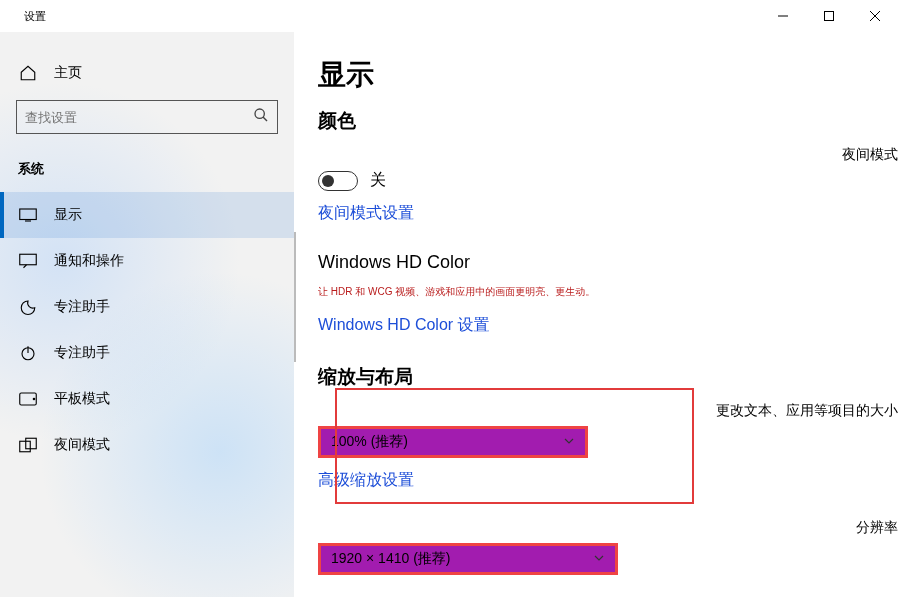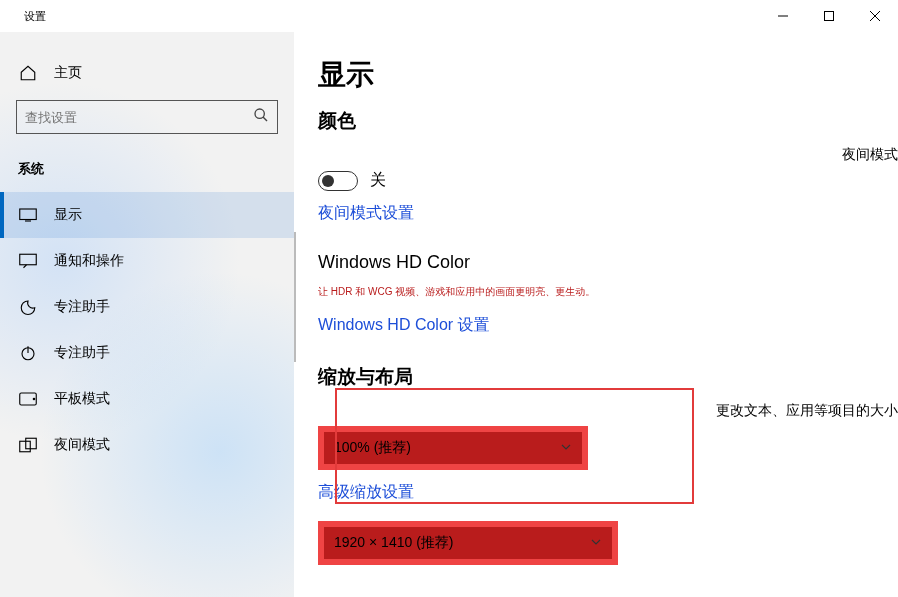--- a/index.html
+++ b/index.html
@@ -42,21 +42,21 @@
   h2 { font-size: 19px; font-weight: 600; margin: 10px 0 12px 0; }
   h3 { font-size: 18px; font-weight: 500; margin: 10px 4px 12px 0; }
   .sub { font-size: 14px; margin-bottom: 6px; text-align: right; }
   .desc { font-size: 10px; color: #b91c1c; margin-bottom: 16px; }
   .link { font-size: 16px; color: #1d4ed8; cursor: pointer; margin-bottom: 18px; display: inline-block; }
 
   .toggle-row { display: flex; align-items: center; gap: 12px; margin: 4px 0 12px 0; }
   .toggle { width: 40px; height: 20px; border: 1px solid #333; border-radius: 10px; position: relative; cursor: pointer; }
   .toggle .knob { position: absolute; left: 3px; top: 3px; width: 12px; height: 12px; background: #333; border-radius: 50%; }
 
-  .dropdown { height: 44px; border: 6px solid #ef4444; display: flex; align-items: center; padding: 0 10px; justify-content: space-between; width: 270px; font-size: 14px; cursor: pointer; background: #b91c1c; margin-bottom: 12px; }
+  .dropdown { height: 32px; border: 3px solid #ef4444; display: flex; align-items: center; padding: 0 10px; justify-content: space-between; width: 270px; font-size: 14px; cursor: pointer; background: #a21caf; margin-bottom: 12px; }
   .dropdown svg { width: 12px; height: 12px; }
 
   .highlight-box { position: absolute; border: 2.5px solid #e23b3b; pointer-events: none; }
   .highlight-box.h1 { left: 335px; top: 388px; width: 359px; height: 116px; }
 </style>
 </head>
 <body>
 
 <div class="titlebar">
   <span class="title">设置</span>
@@ -180,20 +180,21 @@
 
     <div class="sub" style="margin-top:12px">更改文本、应用等项目的大小</div>
     <div class="dropdown">
       <span>100% (推荐)</span>
       <span><svg viewBox="0 0 12 12" fill="none" stroke="#333" stroke-width="1.2">
             <path d="M2 4 L6 8 L10 4"></path>
           </svg></span>
     </div>
     <span class="link">高级缩放设置</span>
 
+    <div class="sub" style="margin-top:10px">分辨率</div>
     <div class="dropdown" style="width:300px">
       <span>1920 × 1410 (推荐)</span>
       <span><svg viewBox="0 0 12 12" fill="none" stroke="#333" stroke-width="1.2">
             <path d="M2 4 L6 8 L10 4"></path>
           </svg></span>
     </div>
   </div>
 </div>
 
 <div class="highlight-box h1"></div>

